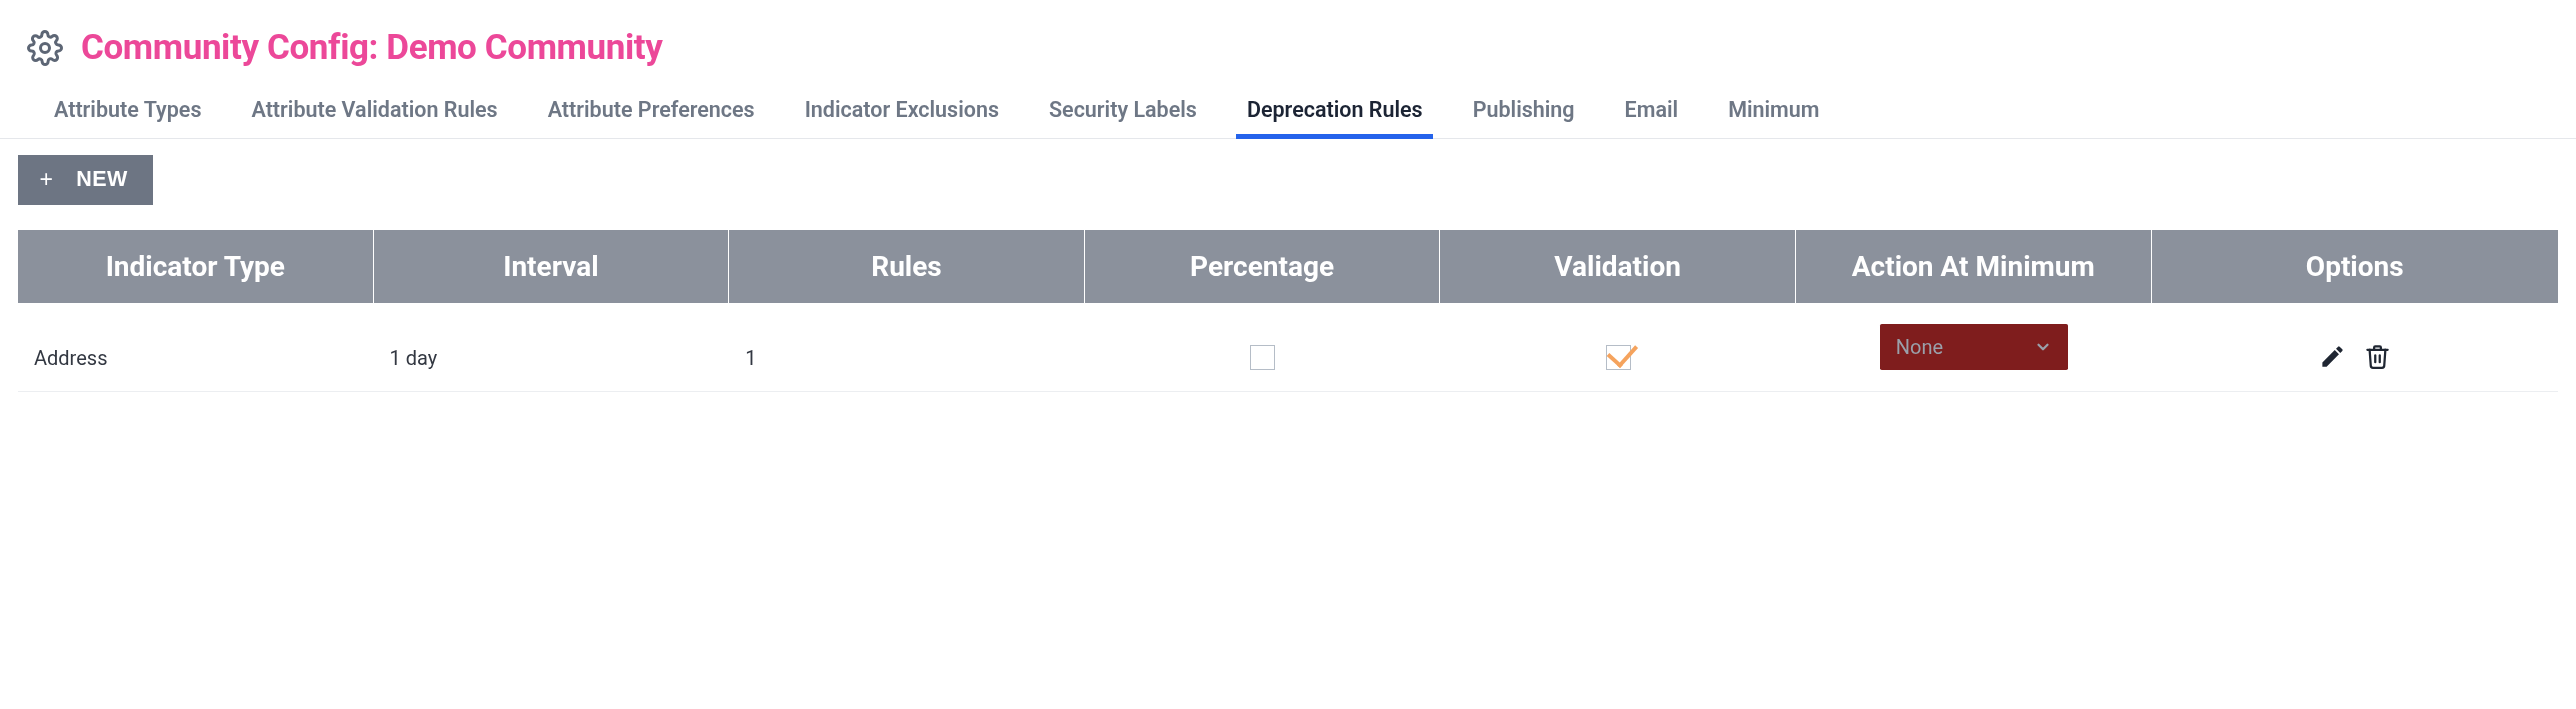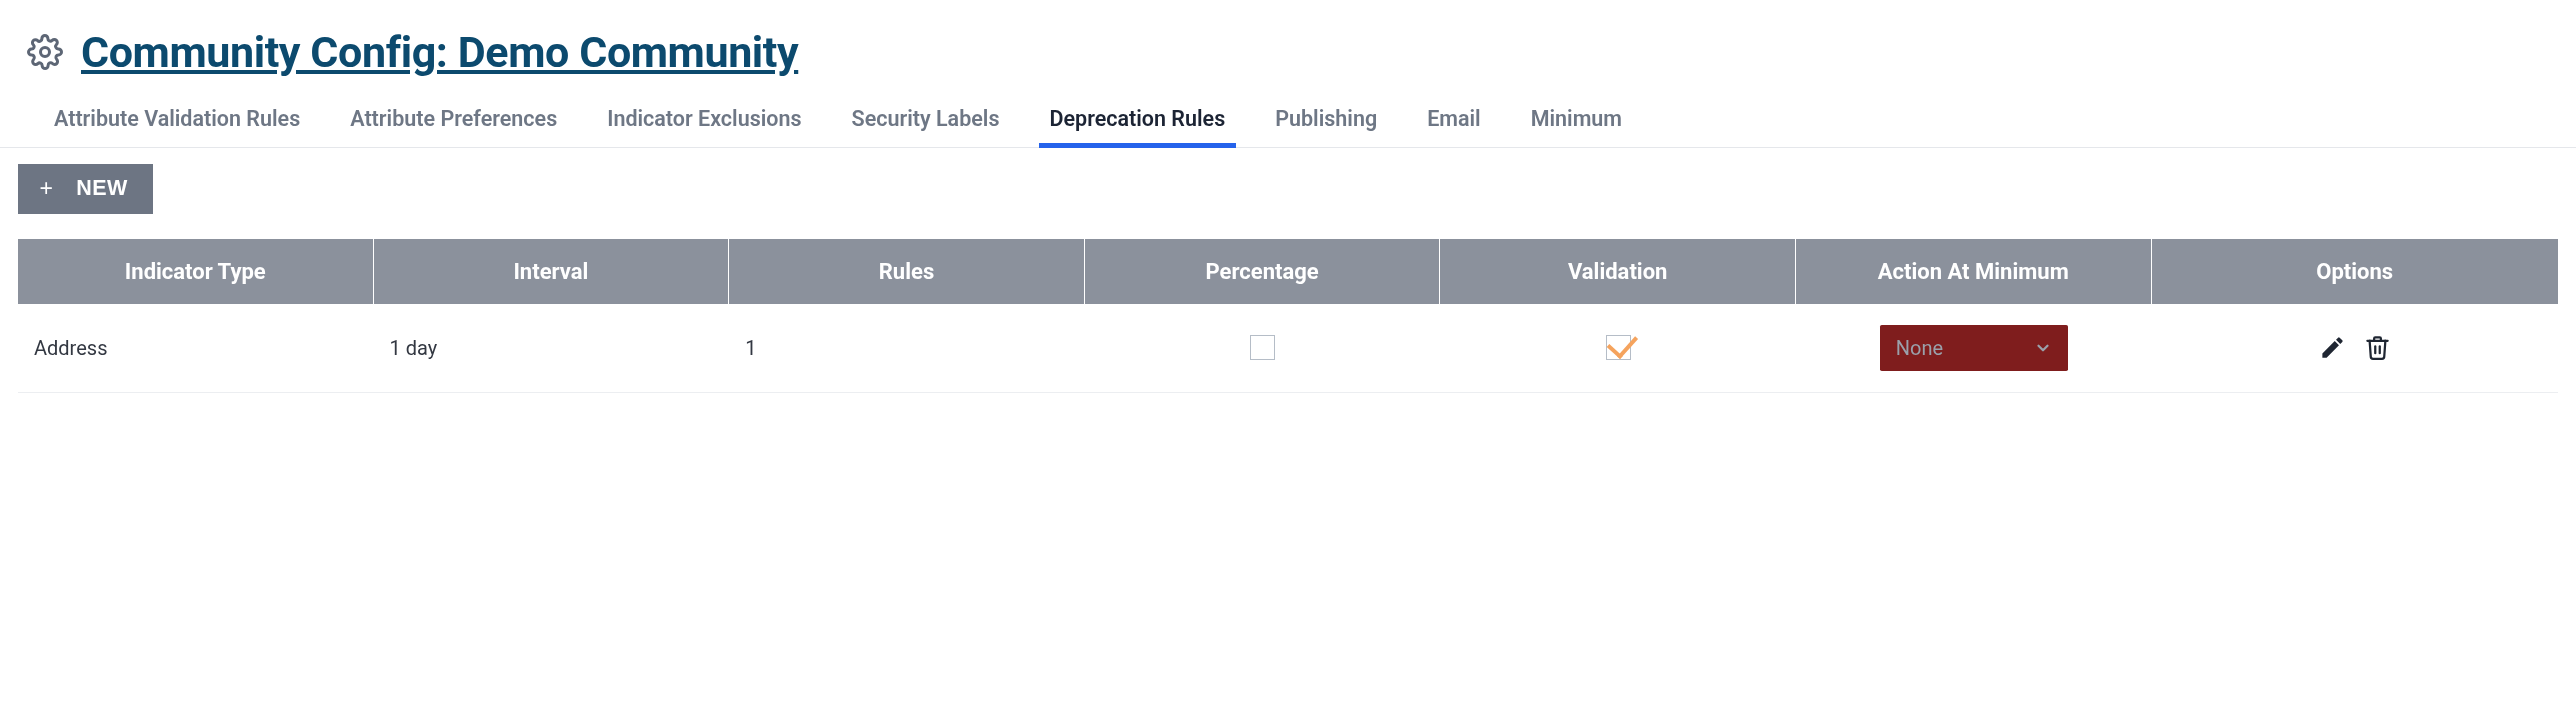--- a/index.html
+++ b/index.html
@@ -18,25 +18,24 @@
     gap: 18px;
     padding: 27px 27px 18px 27px;
   }
   .gear {
     width: 36px;
     height: 36px;
     color: #5d6675;
     flex-shrink: 0;
   }
   .page-title {
-    font-size: 43px;
+    font-size: 35px;
     font-weight: 700;
-    color: #0c4a6e;
+    color: #ec4899;
     letter-spacing: -0.4px;
-    text-decoration: underline;
   }
   .tabs-row {
     display: flex;
     gap: 50px;
     padding: 0 54px;
     border-bottom: 0.9px solid #e5e7eb;
   }
   .tab {
     font-size: 21.5px;
     font-weight: 600;
@@ -82,39 +81,39 @@
   .data-table {
     margin: 9px 18px 0 18px;
     width: calc(100% - 36px);
   }
   .thead {
     display: flex;
     background: #8b919c;
   }
   .th {
     color: #fff;
-    font-size: 22px;
+    font-size: 28px;
     font-weight: 700;
     padding: 20px 10.7px;
     text-align: center;
     border-right: 1.8px solid #fff;
   }
   .th:last-child { border-right: none; }
   .col-indicator { width: 14%; }
   .col-interval  { width: 14%; }
   .col-amount    { width: 14%; }
   .col-percent   { width: 14%; }
   .col-recurring { width: 14%; }
   .col-action    { width: 14%; }
   .col-options   { width: 16%; }
 
   .trow {
     display: flex;
     border-bottom: 0.9px solid #eceef1;
-    align-items: center;
+    align-items: flex-end;
     min-height: 79px;
   }
   .td {
     padding: 21.5px 16px;
     font-size: 20px;
     color: #333842;
     display: flex;
     align-items: center;
   }
   .td.left { justify-content: flex-start; }
@@ -178,20 +177,21 @@
     <span class="gear">
       <svg viewBox="0 0 24 24" fill="none" stroke="currentColor" stroke-width="2" stroke-linecap="round" stroke-linejoin="round">
         <circle cx="12" cy="12" r="3"></circle>
         <path d="M19.4 15a1.65 1.65 0 0 0 .33 1.82l.06.06a2 2 0 1 1-2.83 2.83l-.06-.06a1.65 1.65 0 0 0-1.82-.33 1.65 1.65 0 0 0-1 1.51V21a2 2 0 0 1-4 0v-.09a1.65 1.65 0 0 0-1-1.51 1.65 1.65 0 0 0-1.82.33l-.06.06a2 2 0 1 1-2.83-2.83l.06-.06a1.65 1.65 0 0 0 .33-1.82 1.65 1.65 0 0 0-1.51-1H3a2 2 0 0 1 0-4h.09a1.65 1.65 0 0 0 1.51-1 1.65 1.65 0 0 0-.33-1.82l-.06-.06a2 2 0 1 1 2.83-2.83l.06.06a1.65 1.65 0 0 0 1.82.33h0a1.65 1.65 0 0 0 1-1.51V3a2 2 0 0 1 4 0v.09a1.65 1.65 0 0 0 1 1.51h0a1.65 1.65 0 0 0 1.82-.33l.06-.06a2 2 0 1 1 2.83 2.83l-.06.06a1.65 1.65 0 0 0-.33 1.82v0a1.65 1.65 0 0 0 1.51 1H21a2 2 0 0 1 0 4h-.09a1.65 1.65 0 0 0-1.51 1z"></path>
       </svg>
     </span>
     <h1 class="page-title">Community Config: Demo Community</h1>
   </div>
 
   <div class="tabs-row">
+    <div class="tab">Attribute Types</div>
     <div class="tab">Attribute Validation Rules</div>
     <div class="tab">Attribute Preferences</div>
     <div class="tab">Indicator Exclusions</div>
     <div class="tab">Security Labels</div>
     <div class="tab active">Deprecation Rules</div>
     <div class="tab">Publishing</div>
     <div class="tab">Email</div>
     <div class="tab">Minimum</div>
   </div>
 

